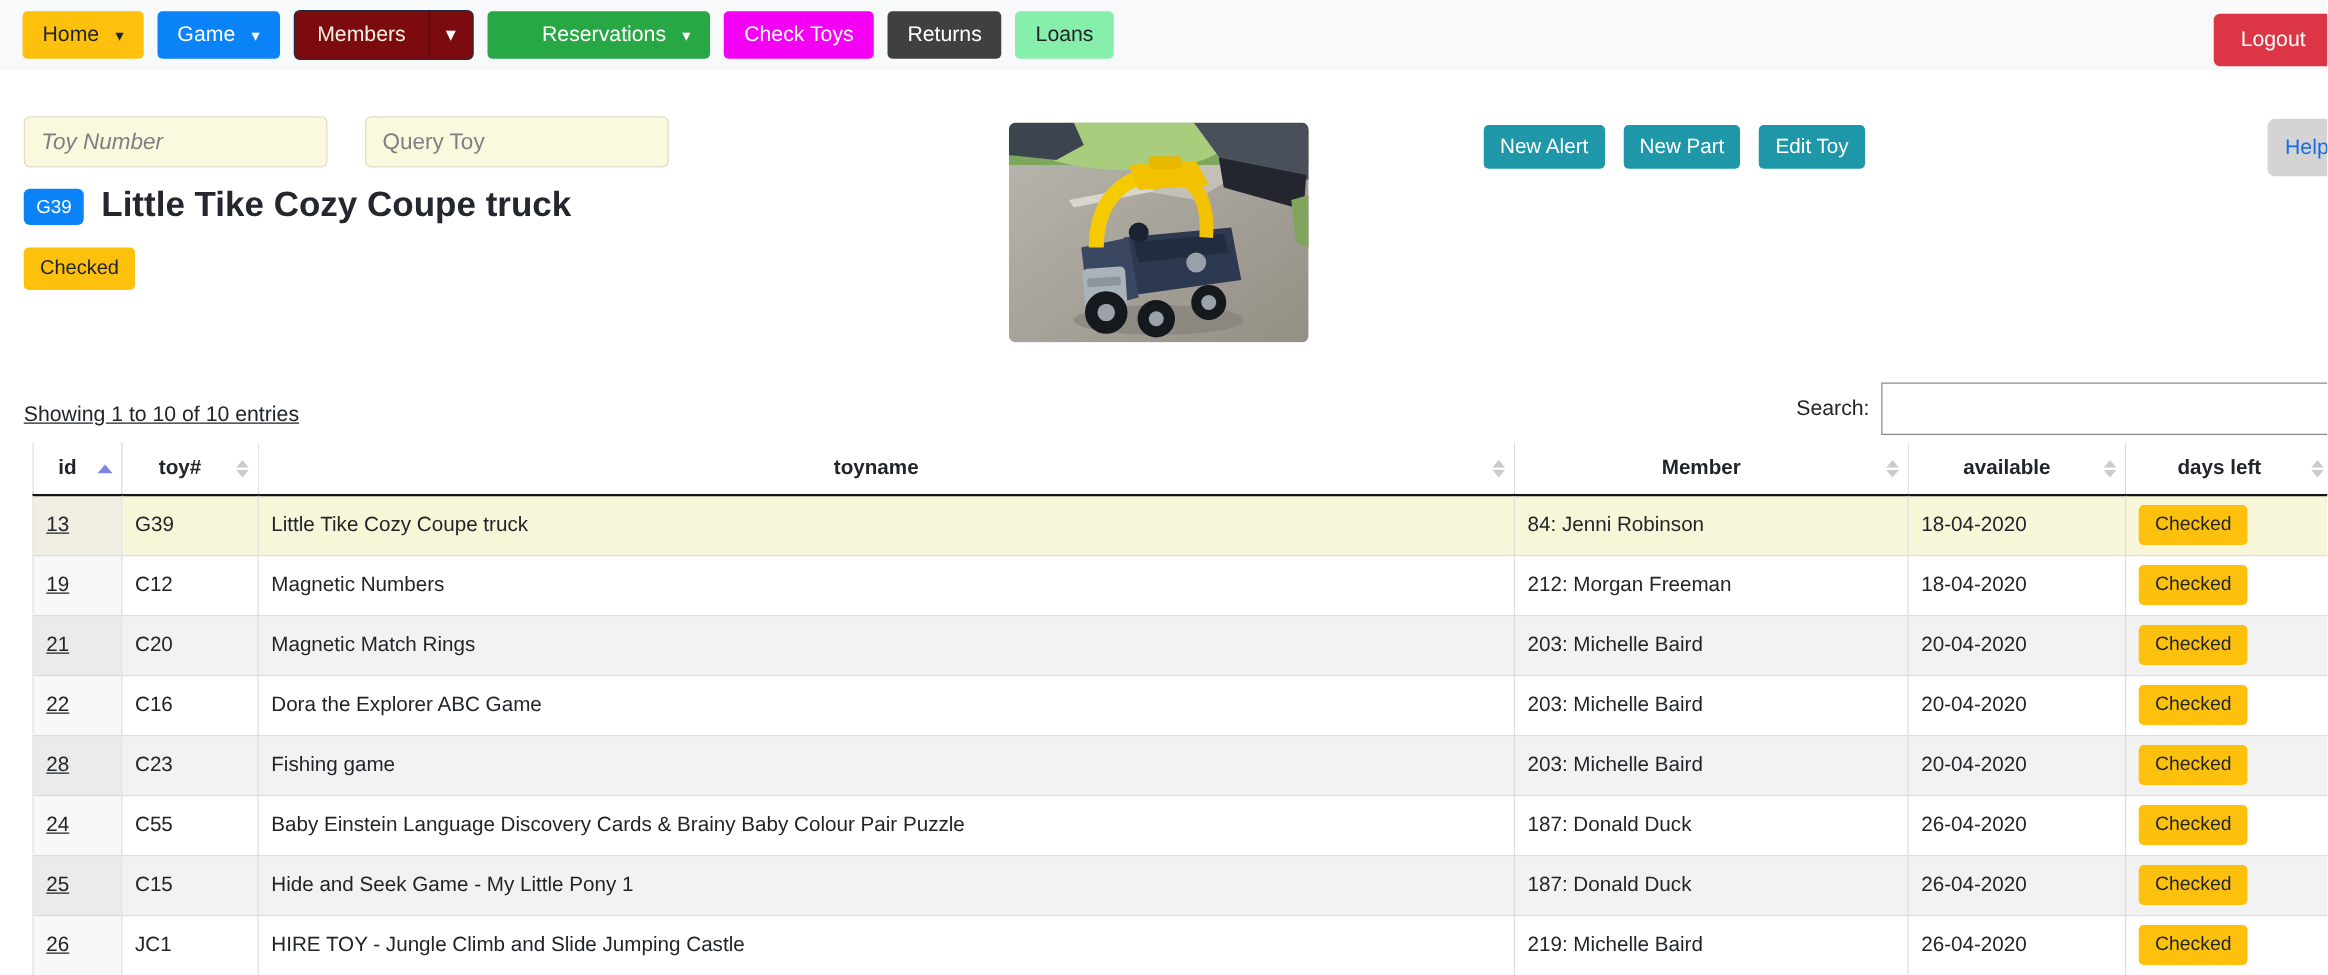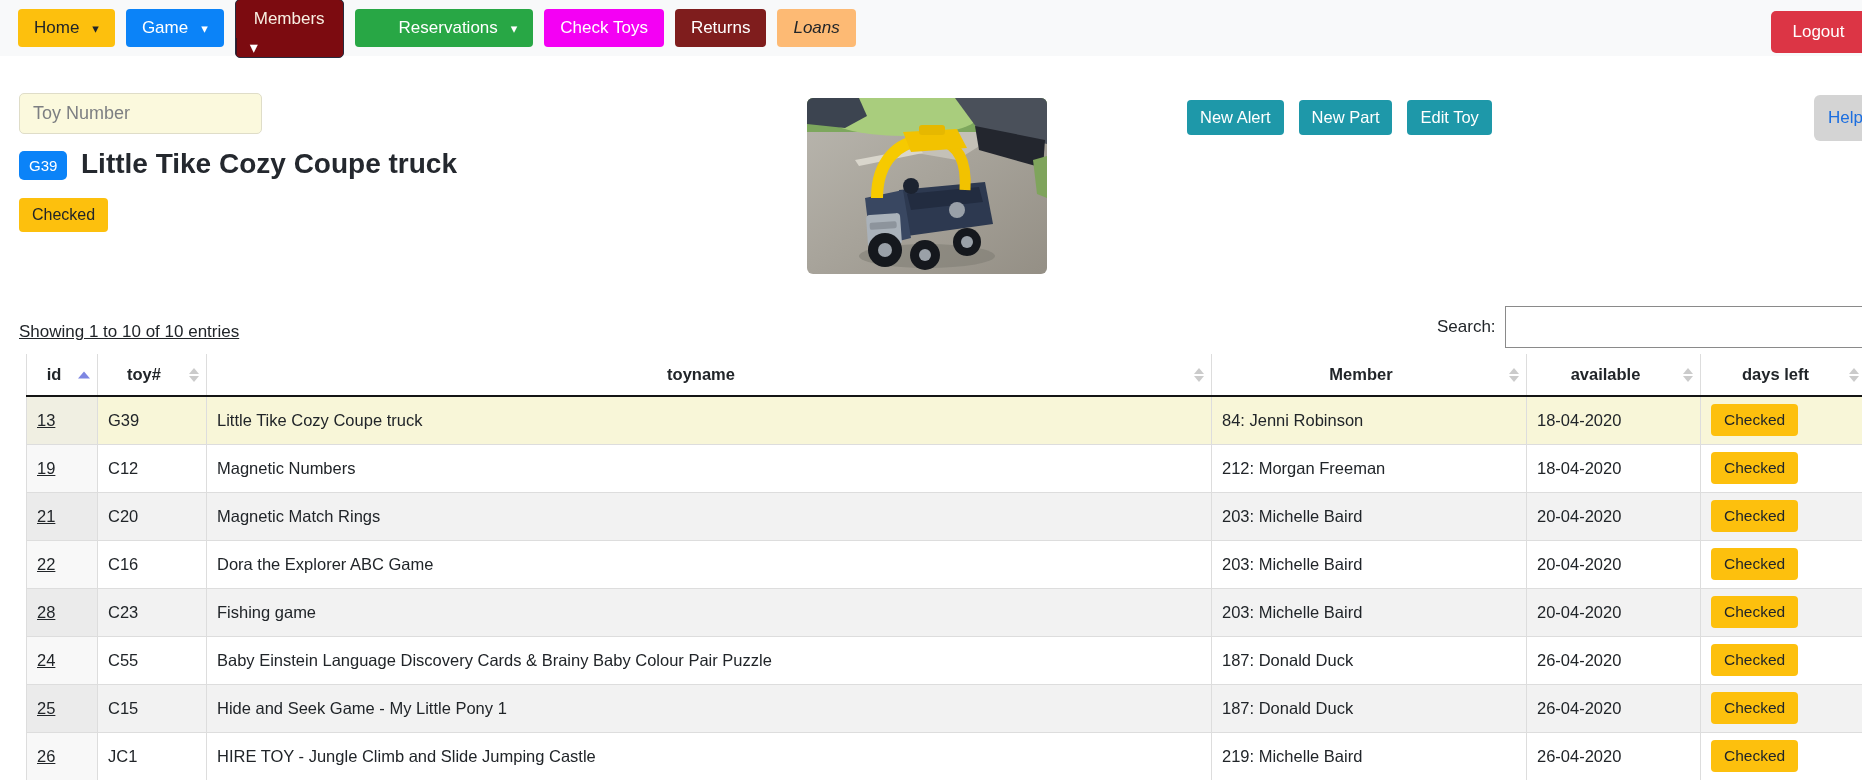--- a/index.html
+++ b/index.html
@@ -8,33 +8,33 @@
   .screen { position:relative; width:1862px; height:780px; overflow:hidden; background:#fff; }
 
   
   .navbar { position:absolute; left:0; top:0; width:1862px; height:56px;
             background:#f8f9fa; display:flex; align-items:center; padding-left:18px; gap:11px; }
   .nav-btn { display:inline-flex; align-items:center; gap:13px; font-size:17px;
              padding:9px 16px; border-radius:4px; border:none; cursor:pointer; white-space:nowrap;
              font-family:inherit; }
   .nav-btn .caret { font-size:13px; line-height:1; }
   .nav-split { display:inline-flex; align-items:stretch; border-radius:5px; overflow:hidden;
-               border:1px solid #262b3d; cursor:pointer;flex-direction:column; }
+               border:1px solid #262b3d; cursor:pointer; }
   .nav-split .main { display:flex; align-items:center; font-size:17px; padding:9px 18px; }
   .nav-split .caret-box { display:flex; align-items:center; padding:0 13px; border-left:1px solid #3a1220; }
   .logout-btn { position:absolute; left:1771px; top:11px; width:95px; height:42px; border:none;
                 border-radius:5px; color:#fff; font-size:17px; cursor:pointer; font-family:inherit;
                 display:flex; align-items:center; justify-content:center; }
 
   
   .toy-input { position:absolute; top:93px; height:41px; width:243px; border:1px solid #dfddc8;
                background:#fbf9dd; border-radius:5px; padding:0 13px; font-size:18px;
                font-family:inherit; color:#212529; }
   .toy-input::placeholder { color:#7d7f82; }
-  #toy-number-input { left:19px; }
+  #toy-number-input { left:19px;font-style:italic; }
   #query-toy-input  { left:292px; }
 
   .toy-photo { position:absolute; left:807px; top:98px; width:240px; height:176px;
                border-radius:6px; overflow:hidden; }
 
   .action-row { position:absolute; left:1171px; top:100px; display:flex; gap:15px; }
   .teal-btn { border:none; border-radius:4px; color:#fff; font-size:16.5px; padding:8px 13px;
               cursor:pointer; font-family:inherit; white-space:nowrap; }
 
   .help-btn { position:absolute; left:1814px; top:95px; width:78px; height:46px;
@@ -101,31 +101,32 @@
             <span class="caret" style="color: rgb(255, 255, 255);">▾</span>
           </span>
         </div>
         <button class="nav-btn" style="background: rgb(40, 167, 69); color: rgb(255, 255, 255); padding-left: 44px;">
           <span>Reservations</span>
           <span class="caret" style="color: rgb(255, 255, 255);">▾</span>
         </button>
         <button class="nav-btn" style="background: rgb(244, 0, 244); color: rgb(255, 255, 255);">
           <span>Check Toys</span>
         </button>
-        <button class="nav-btn" style="background: #7f1d1d; color: rgb(255, 255, 255);">
+        <button class="nav-btn" style="background: #404040; color: rgb(255, 255, 255);">
           <span>Returns</span>
         </button>
-        <button class="nav-btn" style="background: #fdba74; color: rgb(33, 37, 41); font-style: italic;">
+        <button class="nav-btn" style="background: #86efac; color: rgb(33, 37, 41);">
           <span>Loans</span>
         </button>
       </div>
     <button class="logout-btn" style="background: rgb(220, 53, 69);">Logout</button>
   </div>
 
   <input id="toy-number-input" class="toy-input" placeholder="Toy Number" style="">
+  <input id="query-toy-input" class="toy-input" placeholder="Query Toy" style="">
 
   <div class="toy-photo">
     <svg viewBox="0 0 240 176" width="240" height="176">
       <defs>
         <linearGradient id="asph" x1="0" y1="0" x2="1" y2="1">
           <stop offset="0" stop-color="#bab7af"></stop>
             <stop offset="1" stop-color="#948f85"></stop>
         </linearGradient>
       </defs>
       <rect width="240" height="176" fill="url(#asph)"></rect>

